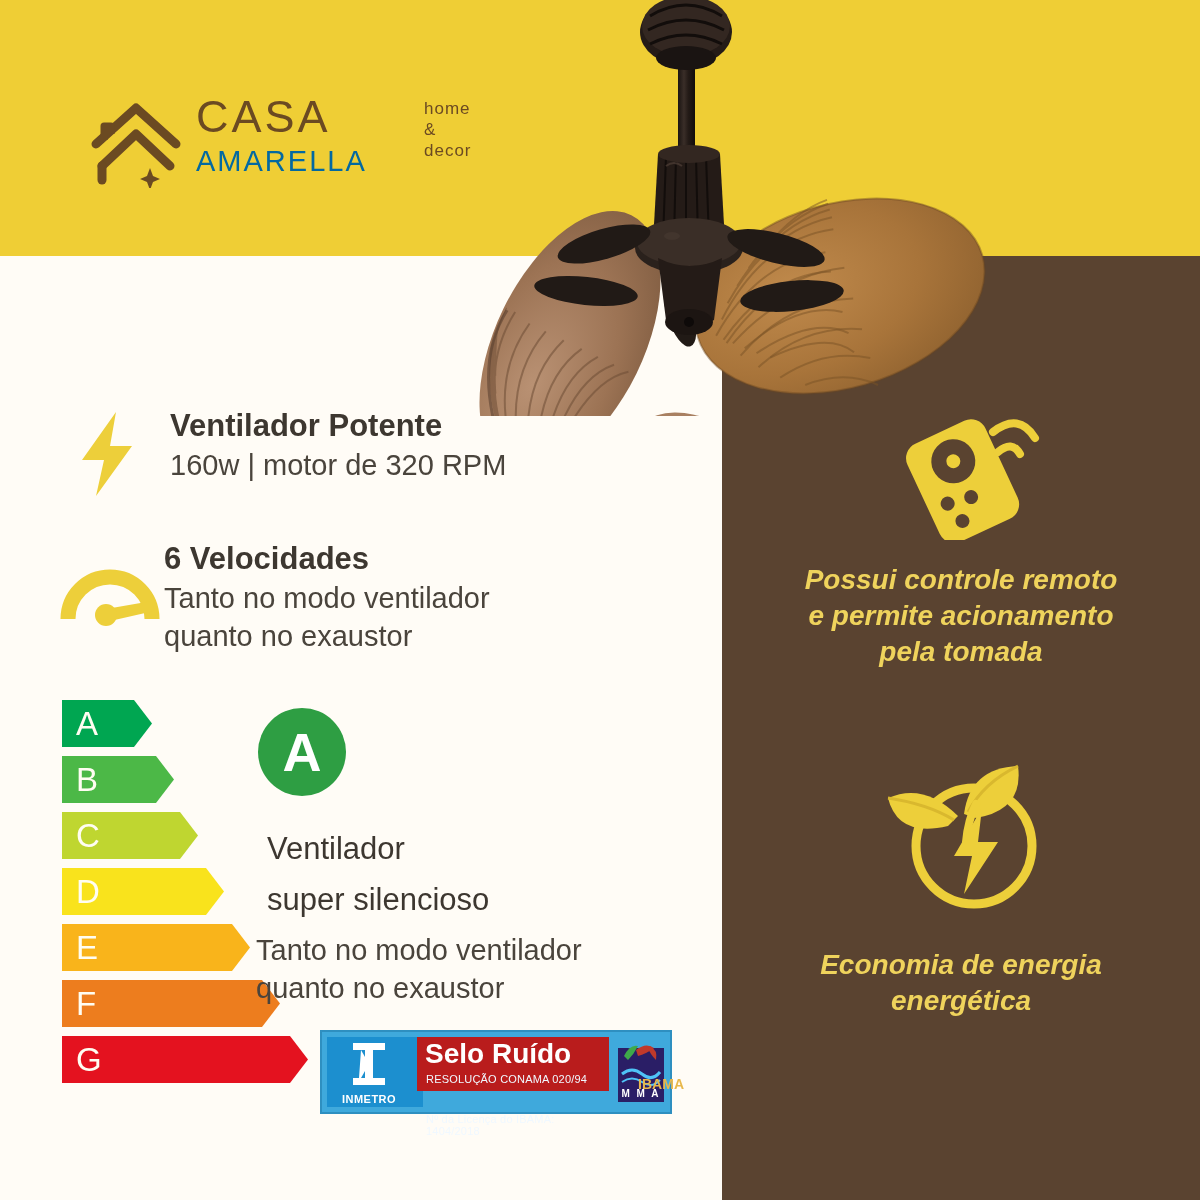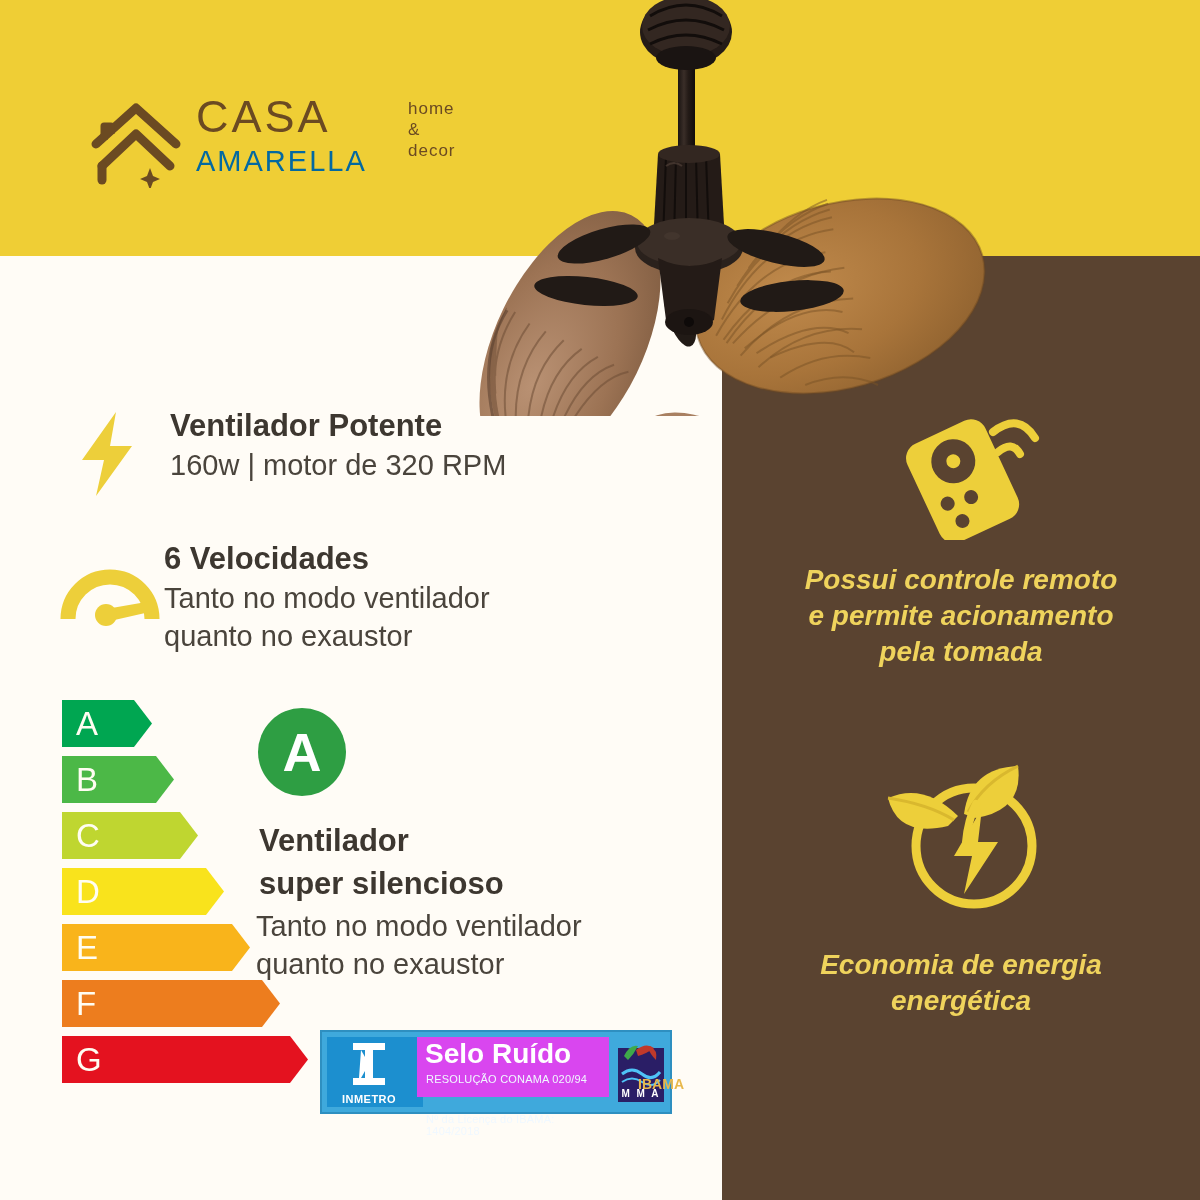--- a/index.html
+++ b/index.html
@@ -25,21 +25,21 @@
     font-size:45px;letter-spacing:3px;color:#6B4A22;font-weight:400;
     line-height:50px;
   }
   .logo-amarella{
     position:absolute;left:0;top:44px;
     font-family:"Liberation Sans", sans-serif;
     font-size:29px;letter-spacing:2px;color:#0369a1;font-weight:400;
     line-height:50px;
   }
   .logo-sub{
-    position:absolute;left:212px;top:6px;
+    position:absolute;left:228px;top:6px;
     font-family:"Liberation Sans", sans-serif;
     font-size:17px;color:#6B4A22;line-height:21px;letter-spacing:1px;
   }
 
   
   .fan{position:absolute;left:180px;top:-4px;width:900px;height:420px;}
 
   
   .feat{position:absolute;}
   .feat-icon{position:absolute;left:0;top:0;}
@@ -64,36 +64,36 @@
   }
 
   .badge-A{
     position:absolute;left:258px;top:708px;width:88px;height:88px;border-radius:50%;
     background:#2E9E43;color:#FFFFFF;text-align:center;line-height:88px;
     font-size:54px;font-weight:bold;font-family:"Liberation Sans", sans-serif;
   }
 
   .silent-text{position:absolute;left:256px;top:818px;width:420px;}
   .silent-t{
-    font-size:31px;font-weight:bold;color:#3D3730;line-height:40px;
-    font-family:"Liberation Sans", sans-serif;margin:3px;white-space:nowrap;
+    font-size:31px;font-weight:normal;color:#3D3730;line-height:40px;
+    font-family:"Liberation Sans", sans-serif;margin:11px;white-space:nowrap;
   }
   .silent-s{
     font-size:29px;font-weight:normal;color:#4A443C;line-height:38px;
     font-family:"Liberation Sans", sans-serif;margin:0;white-space:nowrap;
   }
 
   
   .seal{position:absolute;left:320px;top:1030px;width:352px;height:84px;background:#3FA9DC;
         border:2px solid #2E8FC0;box-sizing:border-box;}
   .seal-inmetro{position:absolute;left:5px;top:5px;width:96px;height:70px;background:#1C8FCF;}
   .seal-inmetro-txt{position:absolute;left:0;bottom:2px;width:84px;text-align:center;
         font-size:11px;font-weight:bold;color:#FFFFFF;letter-spacing:0.5px;
         font-family:"Liberation Sans", sans-serif;}
-  .seal-mid{position:absolute;left:95px;top:5px;width:192px;height:60px;background:#d946ef;}
+  .seal-mid{position:absolute;left:95px;top:5px;width:192px;height:54px;background:#b91c1c;}
   .seal-title{position:absolute;left:8px;top:1px;font-size:28px;font-weight:bold;color:#FFFFFF;
         font-family:"Liberation Sans", sans-serif;line-height:32px;}
   .seal-l1{position:absolute;left:9px;top:36px;font-size:11px;font-weight:normal;color:#F0F8FF;
         font-family:"Liberation Sans", sans-serif;letter-spacing:0.2px;}
   .seal-l2{position:absolute;left:9px;top:52px;font-size:11px;color:#F0F8FF;
         font-family:"Liberation Sans", sans-serif;letter-spacing:0.2px;margin-top:24px;}
   .seal-ibama{position:absolute;left:292px;top:8px;width:54px;height:64px;}
   .ibama-txt1{position:absolute;left:16px;top:36px;width:54px;text-align:right;font-size:14px;
         font-weight:bold;color:#E8B84B;font-family:"Liberation Sans", sans-serif;}
   .ibama-txt2{position:absolute;left:0;top:48px;width:54px;text-align:center;font-size:10px;

